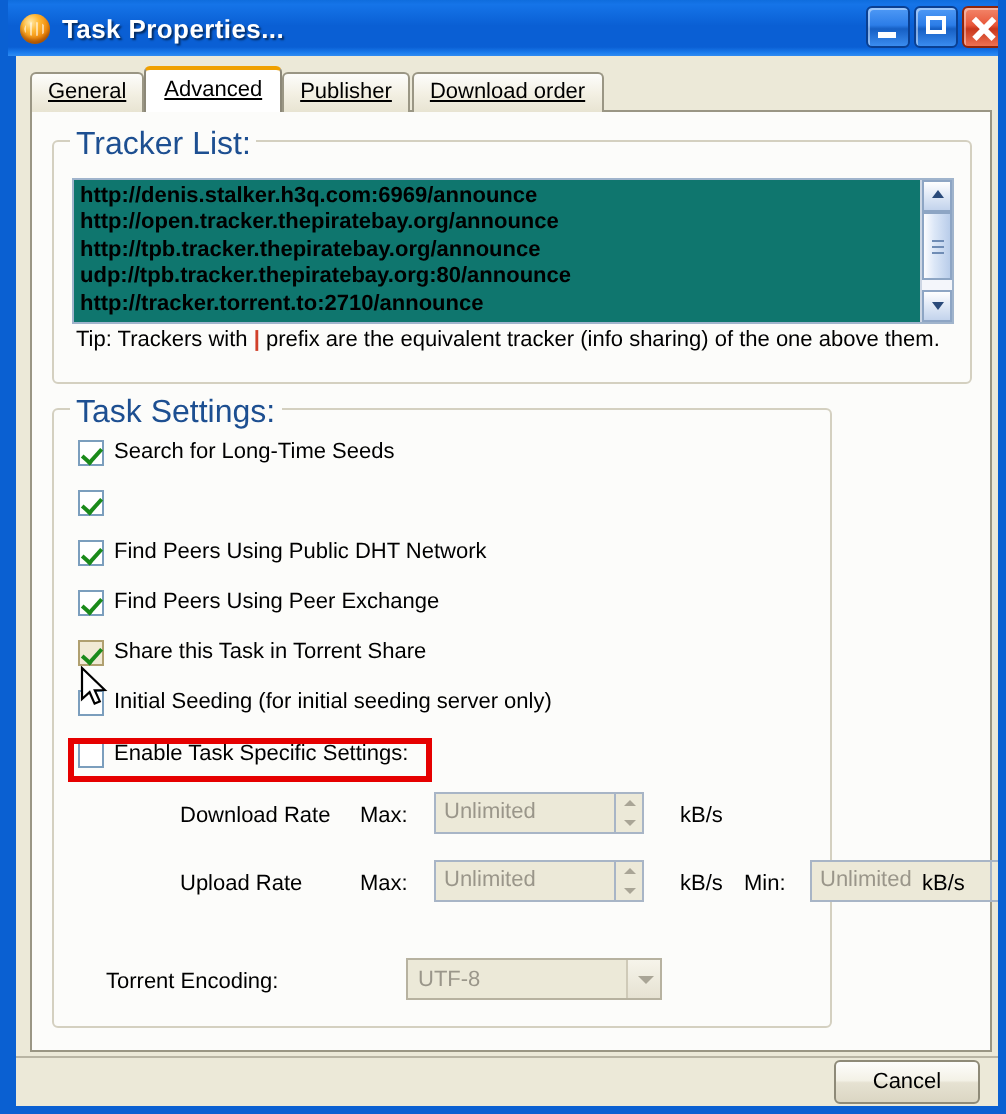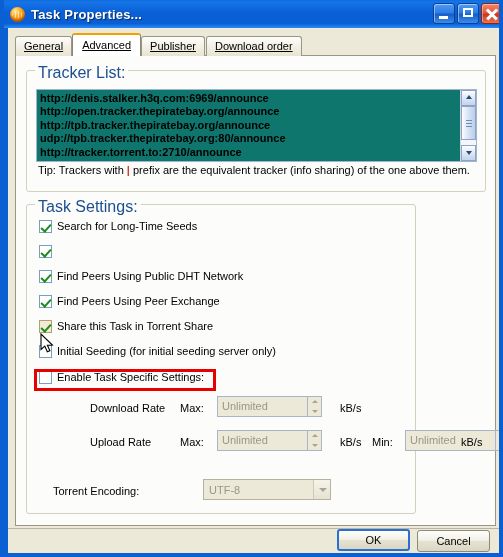--- a/index.html
+++ b/index.html
@@ -586,21 +586,20 @@
           <span class="carrow"></span>
         </div>
       </div>
 
       <div class="redbox" style="left:18px; top:313px; width:182px; height:22px;"></div>
 
     </div>
 
     <div class="footer-sep"></div>
     <div class="footer">
-      <div class="btn default" style="left:329px; top:0px;">OK</div>
       <div class="btn" style="left:409px; top:1px;">Cancel</div>
     </div>
 
   </div>
 
   <svg class="cursor" style="left:36px; top:333px;" width="16" height="22" viewBox="0 0 16 22">
     <path d="M1,1 L1,16.5 L4.8,13.1 L7.3,18.8 L9.9,17.7 L7.4,12.2 L12.4,12.0 Z" fill="#ffffff" stroke="#000000" stroke-width="1.1" stroke-linejoin="miter"></path>
   </svg>
 
 </div>

